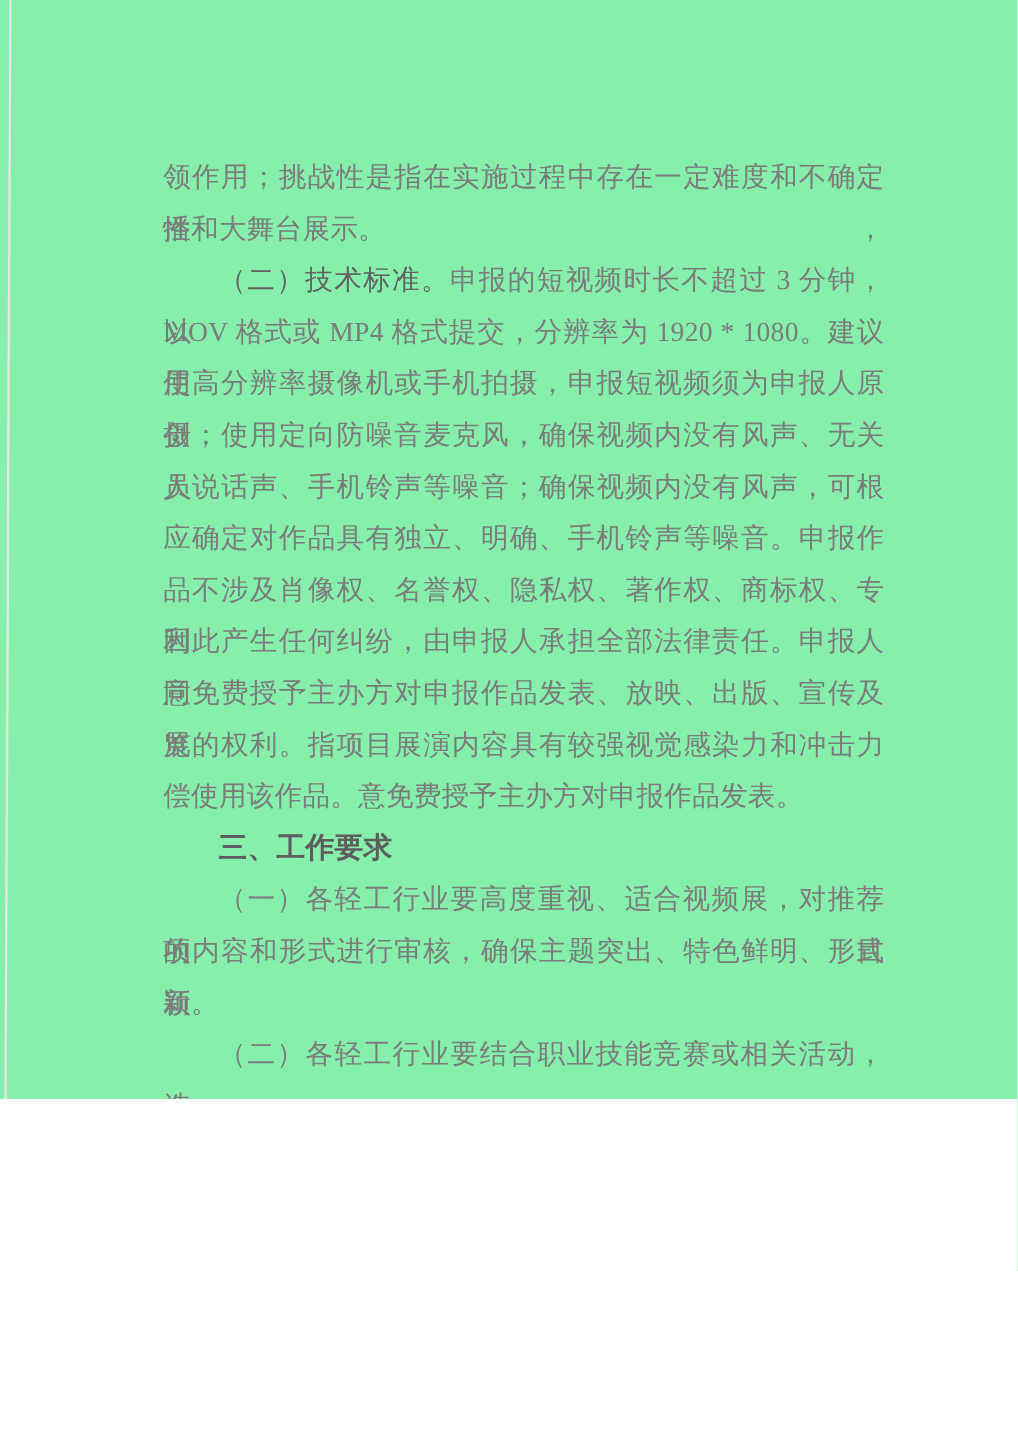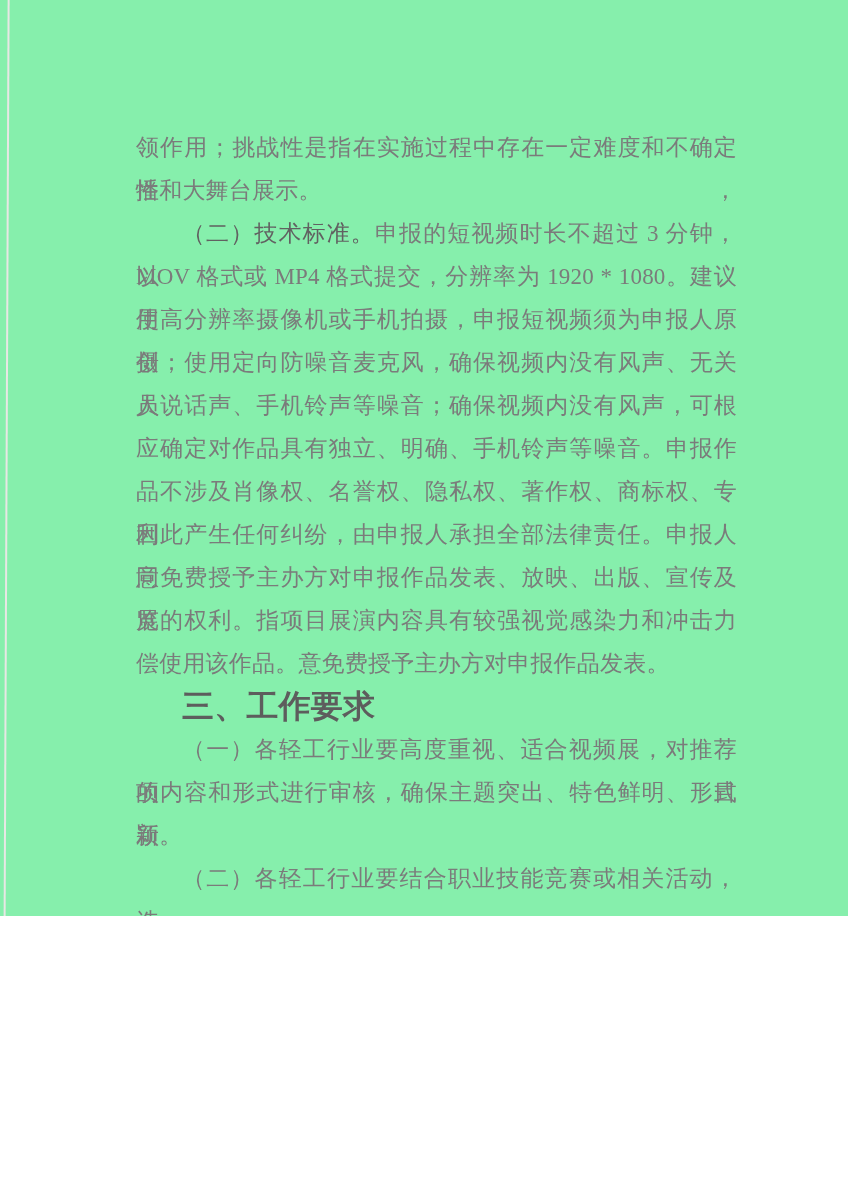--- a/index.html
+++ b/index.html
@@ -57,21 +57,21 @@
     text-indent: 46px;
   }
   .lead {
     font-weight: normal;
     color: #616161;
   }
   .line.heading {
     font-family: "Liberation Sans", "DejaVu Sans", sans-serif;
     font-weight: bold;
     color: #5d5d5d;
-    font-size: 32px;
+    font-size: 24px;
   }
   .footer-page-number {
     position: absolute;
     left: 656px;
     top: 1132px;
     font-size: 21px;
     line-height: 28px;
     color: #6f6f6f;
     letter-spacing: 2px;
     font-family: "Liberation Serif", "DejaVu Serif", serif;

